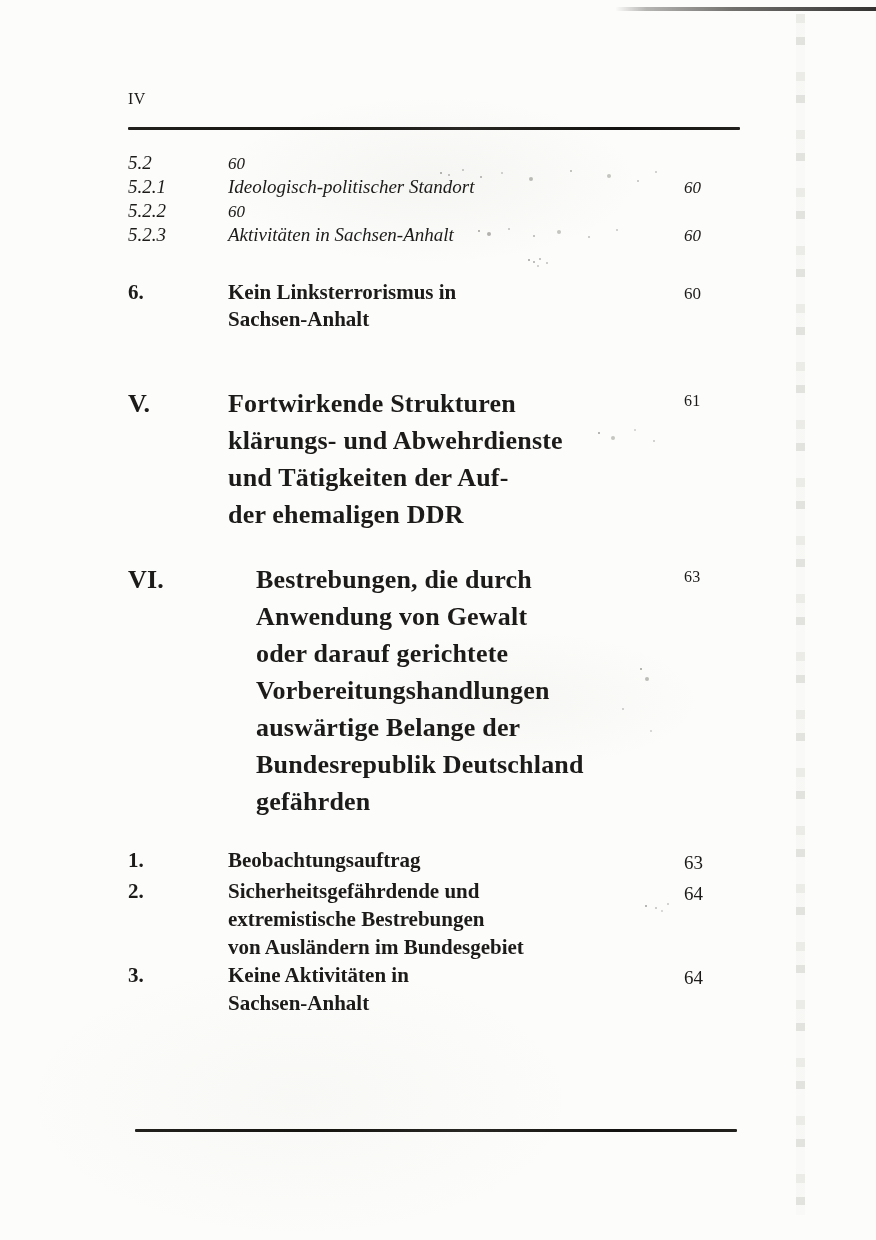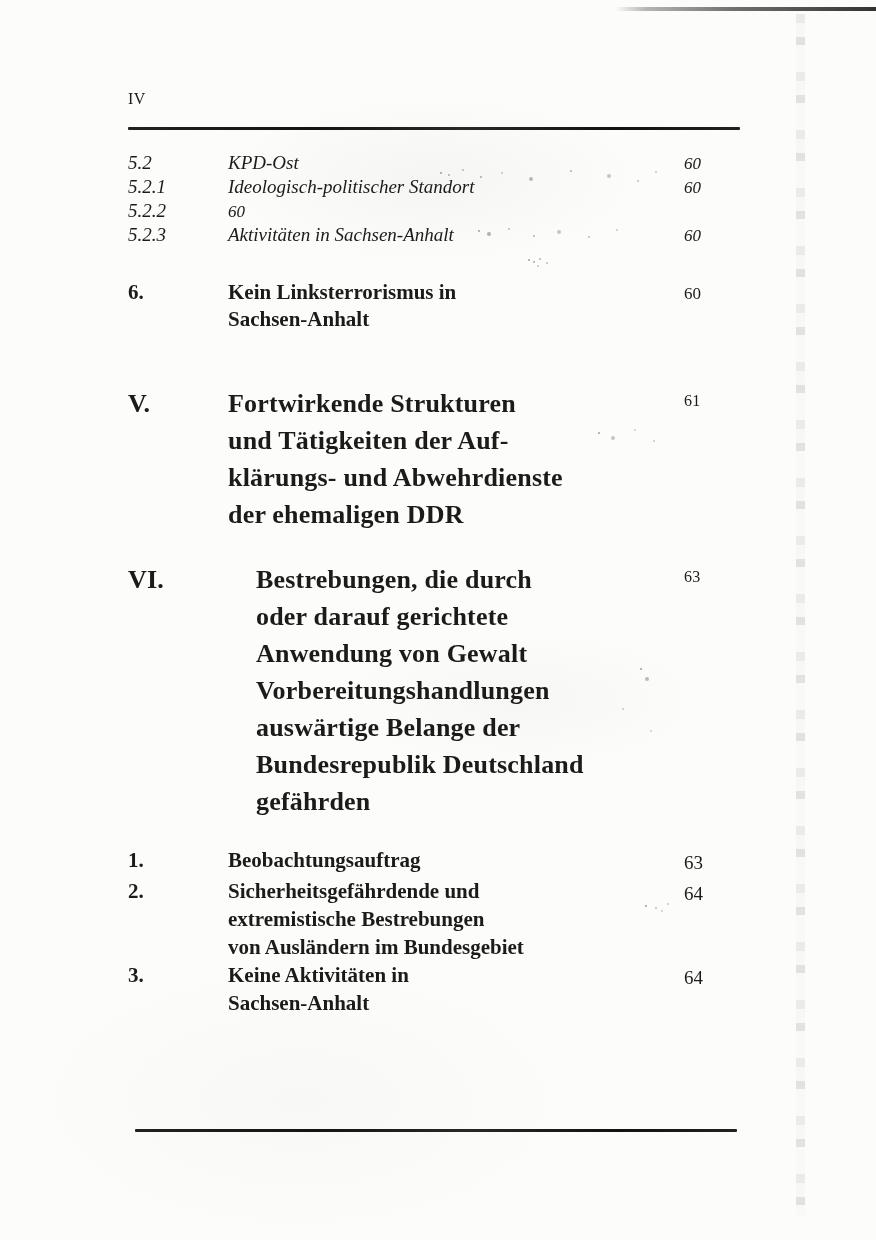--- a/index.html
+++ b/index.html
@@ -135,21 +135,20 @@
   <div class="speck s6"></div>
 
   <div class="content">
 
     <div class="page-marker">IV</div>
     <div class="rule rule-top"></div>
 
     <div class="sub-block">
       <div class="row sub">
         <span class="num">5.2</span>
-        <span class="title">KPD-Ost</span>
         <span class="pg">60</span>
       </div>
       <div class="row sub">
         <span class="num">5.2.1</span>
         <span class="title">Ideologisch-politischer Standort</span>
         <span class="pg">60</span>
       </div>
       <div class="row sub">
         <span class="num">5.2.2</span>
         <span class="pg">60</span>
@@ -167,33 +166,33 @@
         <div>Kein Linksterrorismus in</div>
         <div>Sachsen-Anhalt</div>
       </span>
       <span class="pg">60</span>
     </div>
 
     <div class="row big bigV">
       <span class="num">V.</span>
       <span class="title">
         <div>Fortwirkende Strukturen</div>
+        <div>klärungs- und Abwehrdienste</div>
         <div>und Tätigkeiten der Auf-</div>
-        <div>klärungs- und Abwehrdienste</div>
         <div>der ehemaligen DDR</div>
       </span>
       <span class="pg">61</span>
     </div>
 
     <div class="row big bigVI">
       <span class="num">VI.</span>
       <span class="title">
         <div>Bestrebungen, die durch</div>
+        <div>Anwendung von Gewalt</div>
         <div>oder darauf gerichtete</div>
-        <div>Anwendung von Gewalt</div>
         <div>Vorbereitungshandlungen</div>
         <div>auswärtige Belange der</div>
         <div>Bundesrepublik Deutschland</div>
         <div>gefährden</div>
       </span>
       <span class="pg">63</span>
     </div>
 
     <div class="items-block">
       <div class="row item">

